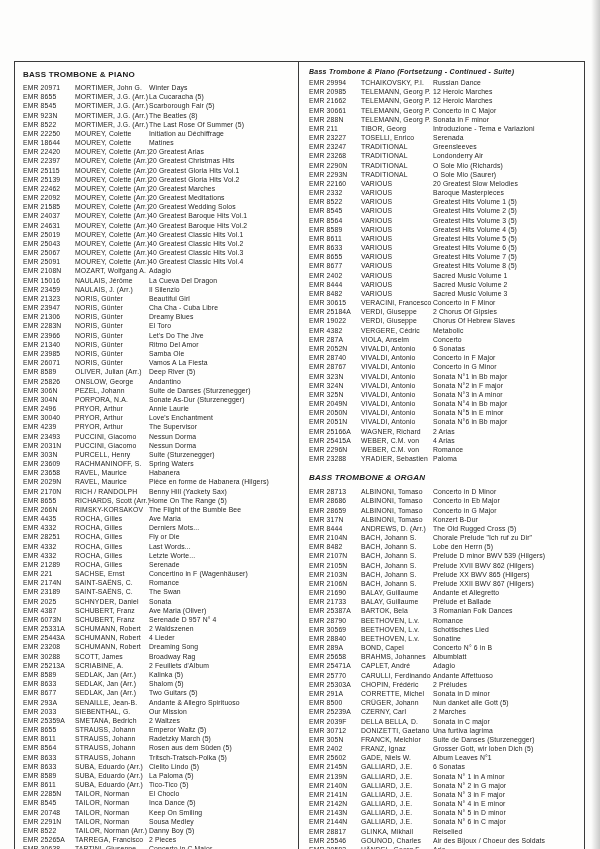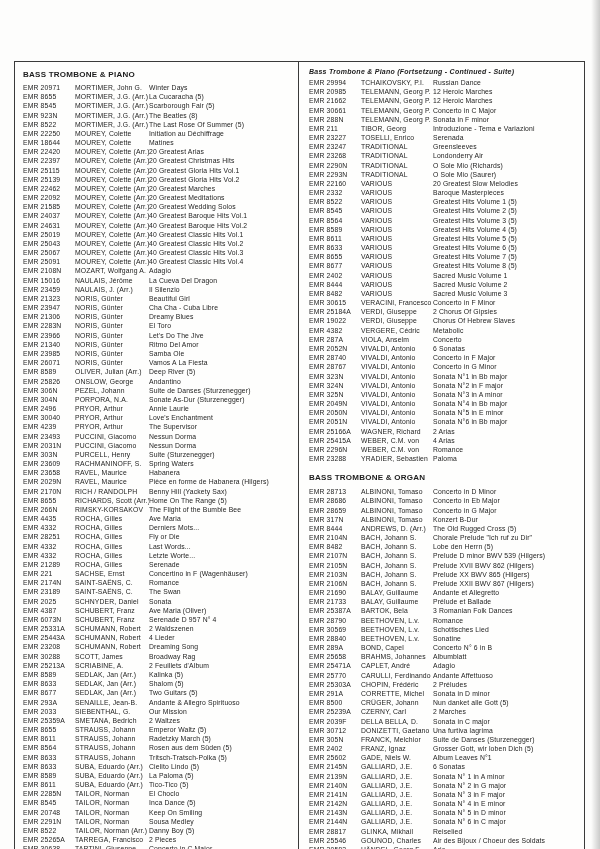--- a/index.html
+++ b/index.html
@@ -15,21 +15,21 @@
     border:1px solid #3a3a3a;background:#fefefd;display:flex;box-sizing:border-box;margin-top:41px;
   }
   .column{box-sizing:border-box;overflow:hidden;}
   .col-left{width:283px;padding:5px 2px 0 8px;}
   .col-right{flex:1;border-left:1px solid #3a3a3a;padding:5px 2px 0 10px;}
   .sec-head{
     font-size:8px;font-weight:bold;letter-spacing:0.25px;
     margin:3px 0 4px 0;white-space:nowrap;
   }
   .sec-head.italic{font-style:italic;font-size:7px;margin:1px 0 3px 0;}
-  .sec-head.organ{margin-top:10px;margin-bottom:5px;}
+  .sec-head.organ{margin-top:10px;margin-bottom:5px;font-style:italic;}
   .rows{display:block;}
   .row{
     display:grid;grid-template-columns:52px 74px 1fr;
     font-size:6.8px;line-height:9.17px;letter-spacing:0.15px;white-space:nowrap;
   }
   .col-right .row{grid-template-columns:52px 72px 1fr;}
   .row span{overflow:hidden;}
 </style>
 </head>
 <body>

